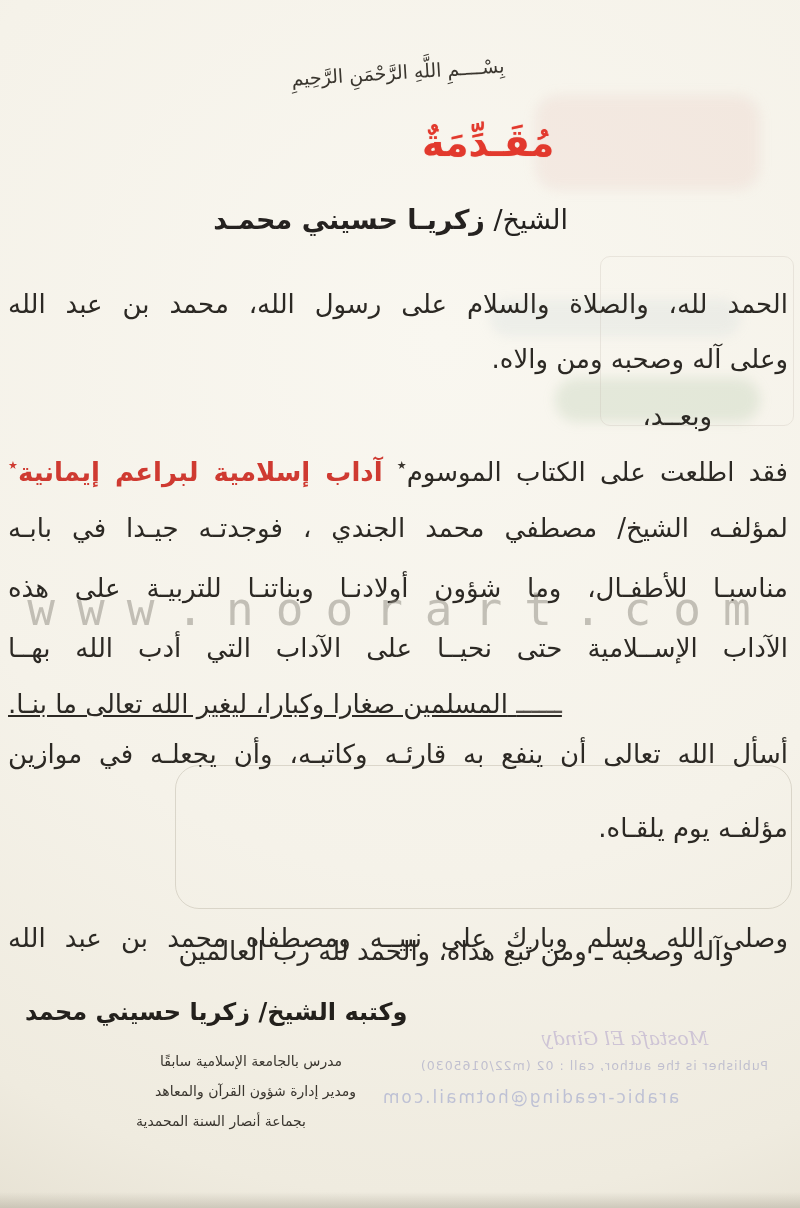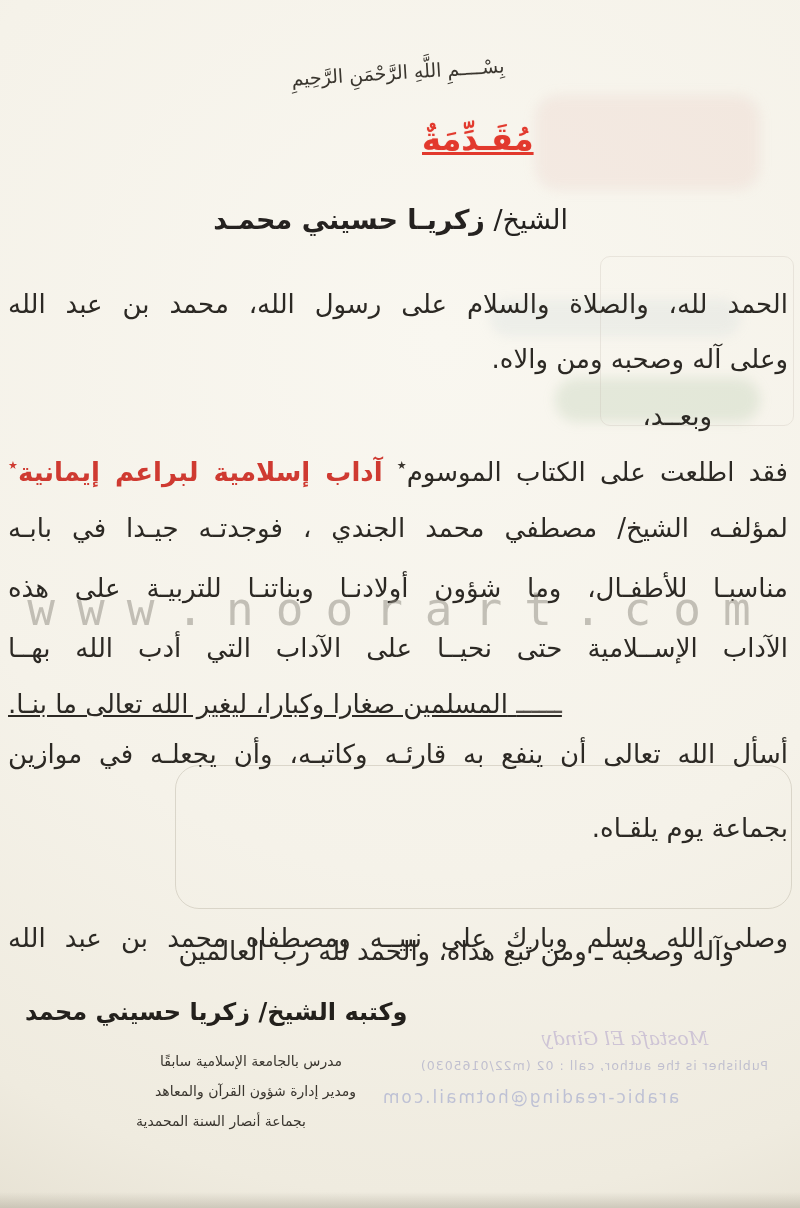--- a/index.html
+++ b/index.html
@@ -24,24 +24,23 @@
   .ar{font-family:"DejaVu Sans",sans-serif;}
 
   
   .basmala{
     top:60px;left:268px;width:260px;
     font-size:19px;letter-spacing:.5px;color:#3a362f;
     transform:rotate(-3.5deg);text-align:center;white-space:nowrap;
   }
   .main-heading{
     top:118px;left:422px;
-    font-size:32px;font-weight:bold;color:#e2392d;
+    font-size:38px;font-weight:bold;color:#e2392d;
     white-space:nowrap;letter-spacing:1px;
     text-shadow:0 0 1px rgba(226,57,45,.4);
-    text-decoration:underline;
   }
   .author-line{
     top:202px;right:232px;white-space:nowrap;
     font-size:27px;color:#252220;
   }
   .author-line .name{font-weight:bold;letter-spacing:.5px;}
 
   
   .bline{
     font-size:26px;color:#2c2924;line-height:1.45;
@@ -155,21 +154,21 @@
     </div>
     <div class="abs ar bline full l5">لمؤلفـه الشيخ/ مصطفي محمد الجندي ، فوجدتـه جيـدا في بابـه</div>
     <div class="abs ar bline full l6">مناسبـا للأطفـال، وما شؤون أولادنـا وبناتنـا للتربيـة على هذه</div>
     <div class="abs ar bline full l7">الآداب الإســلامية حتى نحيــا على الآداب التي أدب الله بهــا</div>
     <div class="abs ar bline l8">
       <span class="kashida">ــــــ</span>
       <span>المسلمين صغارا وكبارا، ليغير الله تعالى ما بنـا.</span>
     </div>
 
     <div class="abs ar bline full l9">أسأل الله تعالى أن ينفع به قارئـه وكاتبـه، وأن يجعلـه في موازين</div>
-    <div class="abs ar bline rflush l10">بجماعة يوم يلقـاه.</div>
+    <div class="abs ar bline rflush l10">مؤلفـه يوم يلقـاه.</div>
 
     <div class="abs ar bline full l11">وصلى الله وسلم وبارك على نبيــه ومصطفاه محمد بن عبد الله</div>
     <div class="abs ar bline l12">وآله وصحبه ـ ومن تبع هداه، والحمد لله رب العالمين</div>
 
     <div class="abs ar written-by">
       <span>وكتبه الشيخ/</span>
       <span class="name">زكريا حسيني محمد</span>
     </div>
     <div class="abs ar role role1">مدرس بالجامعة الإسلامية سابقًا</div>
     <div class="abs ar role role2">ومدير إدارة شؤون القرآن والمعاهد</div>

